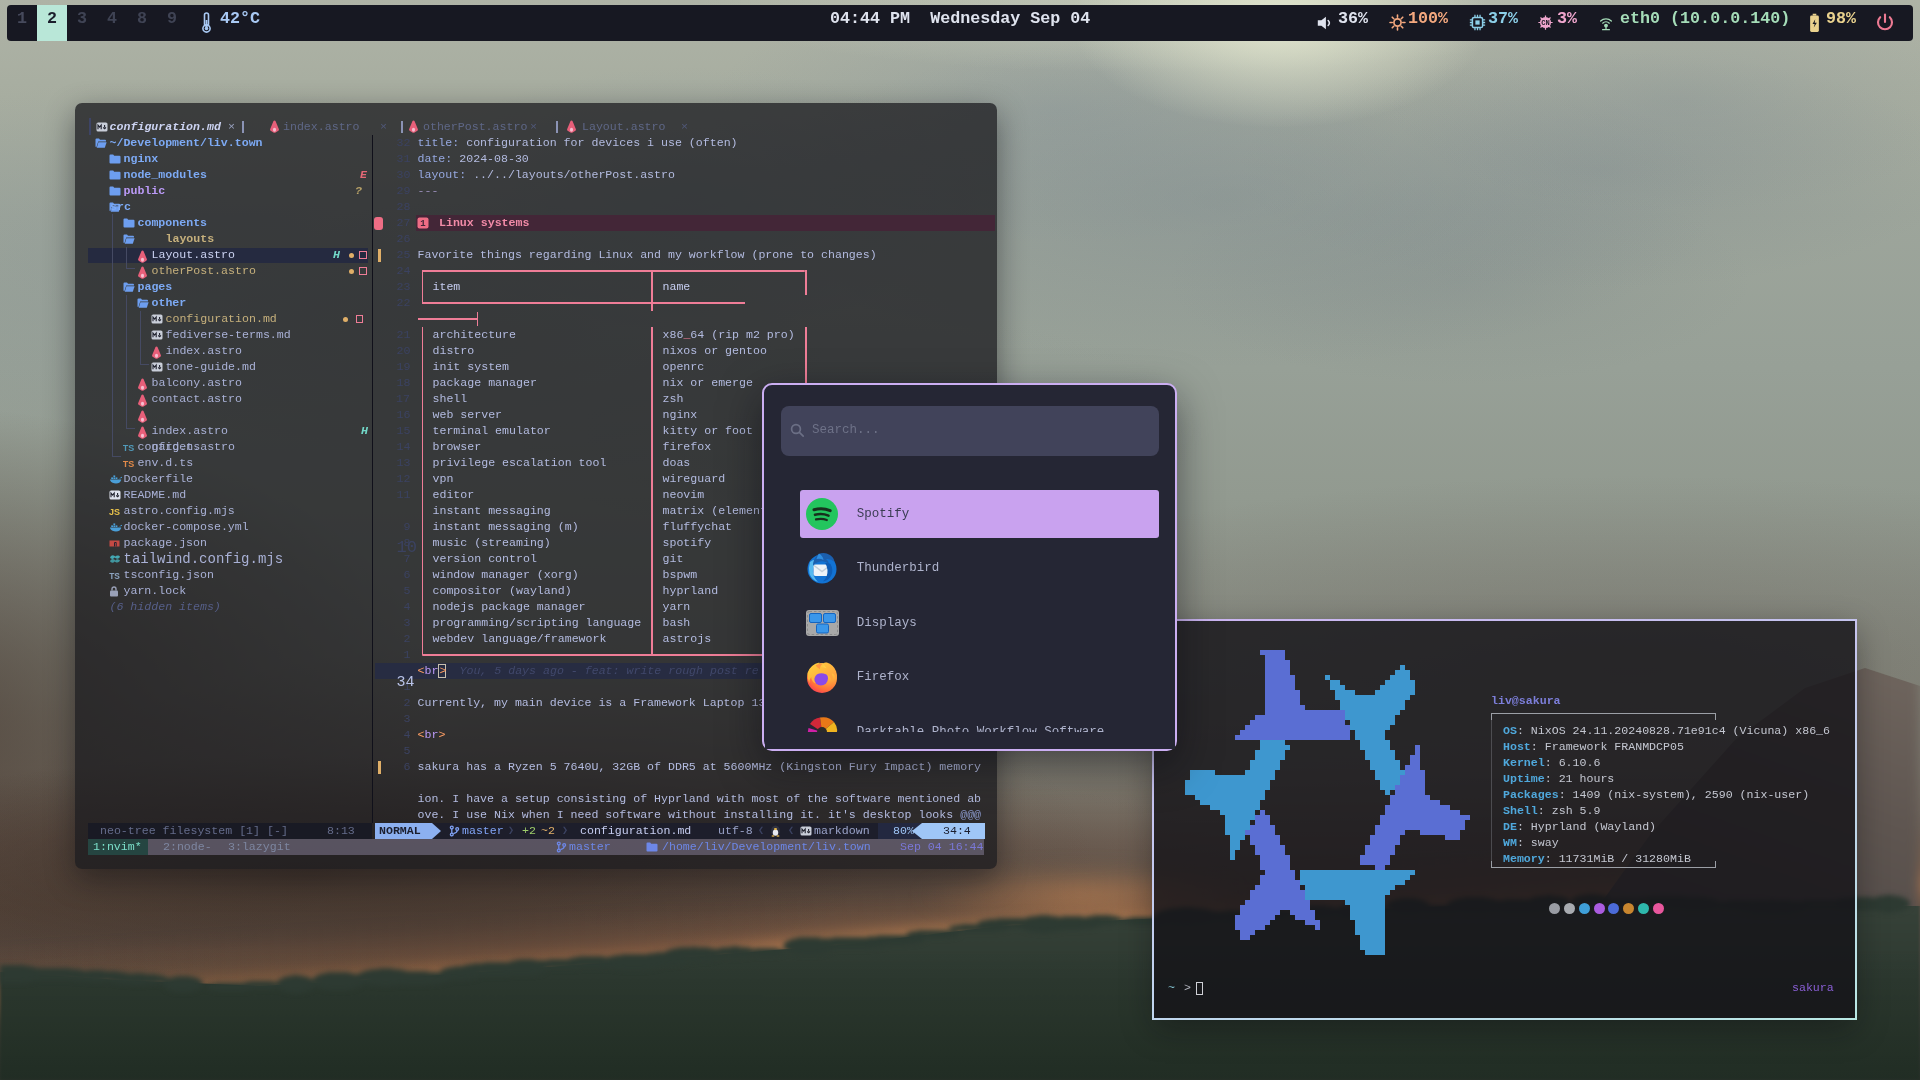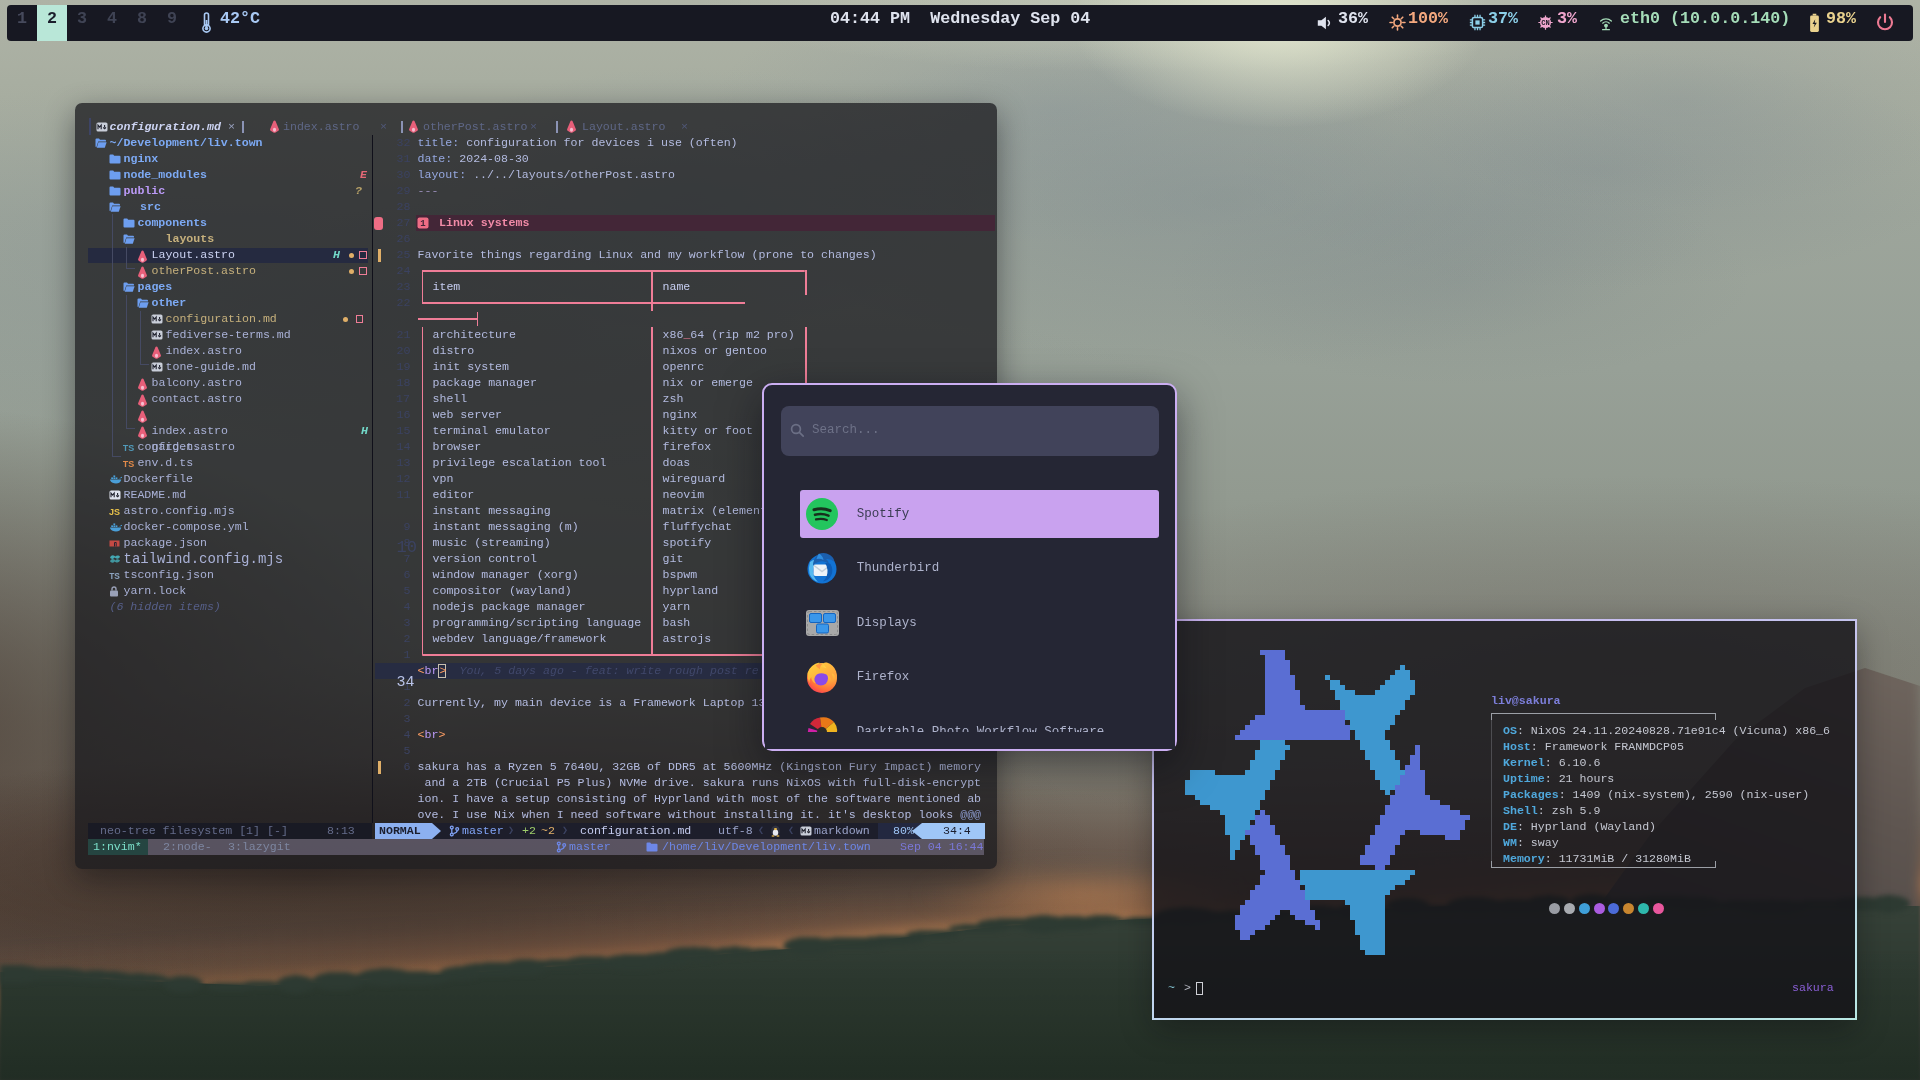--- a/index.html
+++ b/index.html
@@ -201,21 +201,21 @@
 <div class="m" style="left:360.0px;top:167.0px;color:#e46876;font-size:11.6px;font-weight:bold;font-style:italic;">E</div>
 <svg class="abs" style="left:109px;top:186.0px" width="12" height="10" viewBox="0 0 12 10">
 <path d="M0.5 1.5 Q0.5 0.5 1.5 0.5 L4.2 0.5 L5.2 1.8 L10.5 1.8 Q11.5 1.8 11.5 2.8 L11.5 8.5 Q11.5 9.5 10.5 9.5 L1.5 9.5 Q0.5 9.5 0.5 8.5 Z" fill="#6d9ef0"></path>
     </svg>
 <div class="m" style="left:123.5px;top:183.0px;color:#bb9af7;font-size:11.6px;font-weight:bold;font-style:normal;">public</div>
 <div class="m" style="left:355.0px;top:183.0px;color:#b8a268;font-size:11.6px;font-weight:bold;font-style:italic;">?</div>
 <svg class="abs" style="left:109px;top:202.0px" width="12" height="10" viewBox="0 0 12 10">
 <path d="M0.5 1.5 Q0.5 0.5 1.5 0.5 L4 0.5 L5 1.8 L10 1.8 Q11 1.8 11 2.8 L11 3.4 L3.2 3.4 L1.4 9.2 L1.5 9.2 Q0.5 9.2 0.5 8.2 Z" fill="#6d9ef0"></path>
 <path d="M3.4 4.2 L11.6 4.2 L10 9.3 Q9.8 9.8 9.2 9.8 L1.8 9.8 Z" fill="#6d9ef0"></path>
     </svg>
-<div class="m" style="left:140px;top:199.0px;color:#7daaf5;font-size:11.6px;font-weight:bold;font-style:normal;">src</div>
+<div class="m" style="left:110px;top:199.0px;color:#7daaf5;font-size:11.6px;font-weight:bold;font-style:normal;">src</div>
 <svg class="abs" style="left:123px;top:218.0px" width="12" height="10" viewBox="0 0 12 10">
 <path d="M0.5 1.5 Q0.5 0.5 1.5 0.5 L4.2 0.5 L5.2 1.8 L10.5 1.8 Q11.5 1.8 11.5 2.8 L11.5 8.5 Q11.5 9.5 10.5 9.5 L1.5 9.5 Q0.5 9.5 0.5 8.5 Z" fill="#6d9ef0"></path>
     </svg>
 <div class="m" style="left:137.5px;top:215.0px;color:#7daaf5;font-size:11.6px;font-weight:bold;font-style:normal;">components</div>
 <svg class="abs" style="left:123px;top:234.0px" width="12" height="10" viewBox="0 0 12 10">
 <path d="M0.5 1.5 Q0.5 0.5 1.5 0.5 L4 0.5 L5 1.8 L10 1.8 Q11 1.8 11 2.8 L11 3.4 L3.2 3.4 L1.4 9.2 L1.5 9.2 Q0.5 9.2 0.5 8.2 Z" fill="#6d9ef0"></path>
 <path d="M3.4 4.2 L11.6 4.2 L10 9.3 Q9.8 9.8 9.2 9.8 L1.8 9.8 Z" fill="#6d9ef0"></path>
     </svg>
 <div class="m" style="left:137.5px;top:231.0px;color:#c6b07c;font-size:11.6px;font-weight:bold;font-style:normal;margin-left:28px;">layouts</div>
 <div style="position:absolute;left:88.0px;top:247.5px;width:280.0px;height:15.5px;background:#252a40;"></div>
@@ -463,21 +463,20 @@
 <div class="m" style="left:662.5px;top:615.0px;color:#b3bbe0;font-size:11.6px;font-weight:normal;font-style:normal;">bash</div>
 <div class="m" style="left:432.5px;top:631.0px;color:#b3bbe0;font-size:11.6px;font-weight:normal;font-style:normal;">webdev language/framework</div>
 <div class="m" style="left:662.5px;top:631.0px;color:#b3bbe0;font-size:11.6px;font-weight:normal;font-style:normal;">astrojs</div>
 <div class="m" style="left:417.5px;top:663.0px;color:#b3bbe0;font-size:11.6px;font-weight:normal;font-style:normal;"><span style="color:#ff9e64">&lt;</span><span style="color:#bb9af7">br</span></div>
 <div style="position:absolute;left:438.4px;top:664.0px;width:8.0px;height:13.5px;border:1.5px solid #c8bfae;"></div>
 <div class="m" style="left:439.4px;top:663.0px;color:#ff9e64;font-size:11.6px;font-weight:normal;font-style:normal;">&gt;</div>
 <div class="m" style="left:459.5px;top:663.0px;color:#41486b;font-size:11.6px;font-weight:normal;font-style:italic;">You, 5 days ago - feat: write rough post re</div>
 <div class="m" style="left:417.5px;top:695.0px;color:#b3bbe0;font-size:11.6px;font-weight:normal;font-style:normal;">Currently, my main device is a Framework Laptop 13.</div>
 <div class="m" style="left:417.5px;top:727.0px;color:#b3bbe0;font-size:11.6px;font-weight:normal;font-style:normal;"><span style="color:#ff9e64">&lt;</span><span style="color:#bb9af7">br</span><span style="color:#ff9e64">&gt;</span></div>
 <div class="m" style="left:417.5px;top:759.0px;color:#b3bbe0;font-size:11.6px;font-weight:normal;font-style:normal;">sakura has a Ryzen 5 7640U, 32GB of DDR5 at 5600MHz (Kingston Fury Impact) memory</div>
-<div class="m" style="left:417.5px;top:775.0px;color:#b3bbe0;font-size:11.6px;font-weight:normal;font-style:normal;"> and a 2TB (Crucial P5 Plus) NVMe drive. sakura runs NixOS with full-disk-encrypt</div>
 <div class="m" style="left:417.5px;top:791.0px;color:#b3bbe0;font-size:11.6px;font-weight:normal;font-style:normal;">ion. I have a setup consisting of Hyprland with most of the software mentioned ab</div>
 <div class="m" style="left:417.5px;top:807.0px;color:#b3bbe0;font-size:11.6px;font-weight:normal;font-style:normal;">ove. I use Nix when I need software without installing it. it's desktop looks <span style="color:#8896c8">@@@</span></div>
 <div style="position:absolute;left:88.0px;top:823.0px;width:283.5px;height:16.0px;background:#191a24;"></div>
 <div class="m" style="left:100.0px;top:823.0px;color:#646b8a;font-size:11.6px;font-weight:normal;font-style:normal;">neo-tree filesystem [1] [-]</div>
 <div class="m" style="left:327.0px;top:823.0px;color:#646b8a;font-size:11.6px;font-weight:normal;font-style:normal;">8:13</div>
 <div style="position:absolute;left:375.0px;top:823.0px;width:610.0px;height:16.0px;background:#1d1e2b;"></div>
 <div style="position:absolute;left:375.0px;top:823.0px;width:57.0px;height:16.0px;background:#8cb0f0;"></div>
 <div style="position:absolute;left:432px;top:823px;width:0;height:0;border-top:8px solid transparent;border-bottom:8px solid transparent;border-left:9px solid #8cb0f0;"></div>
 <div class="m" style="left:379.0px;top:823.0px;color:#1b1e2e;font-size:11.6px;font-weight:bold;font-style:normal;">NORMAL</div>
 <svg class="abs" style="left:449px;top:825px" width="11" height="12" viewBox="0 0 11 12">

